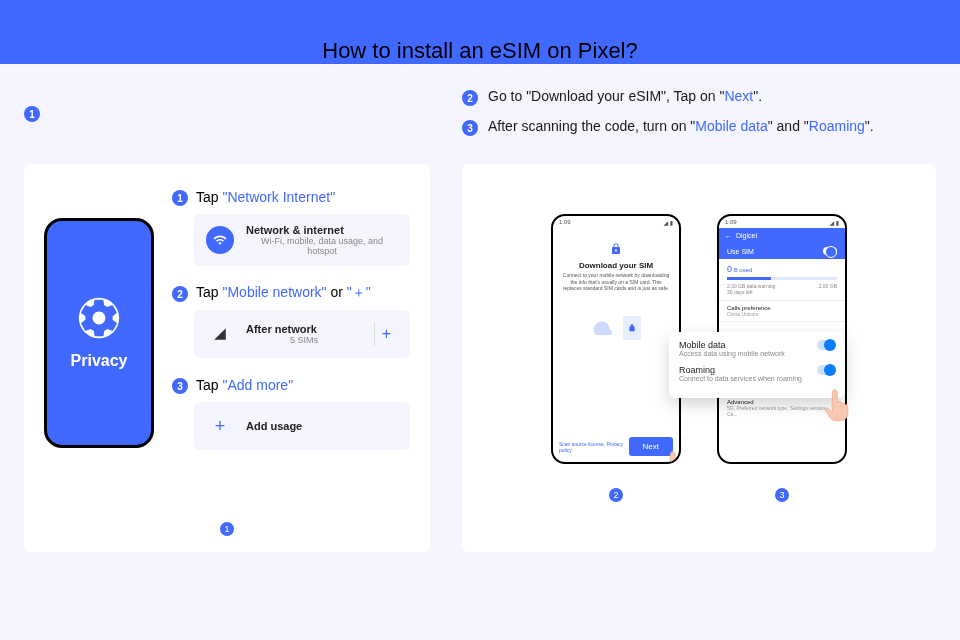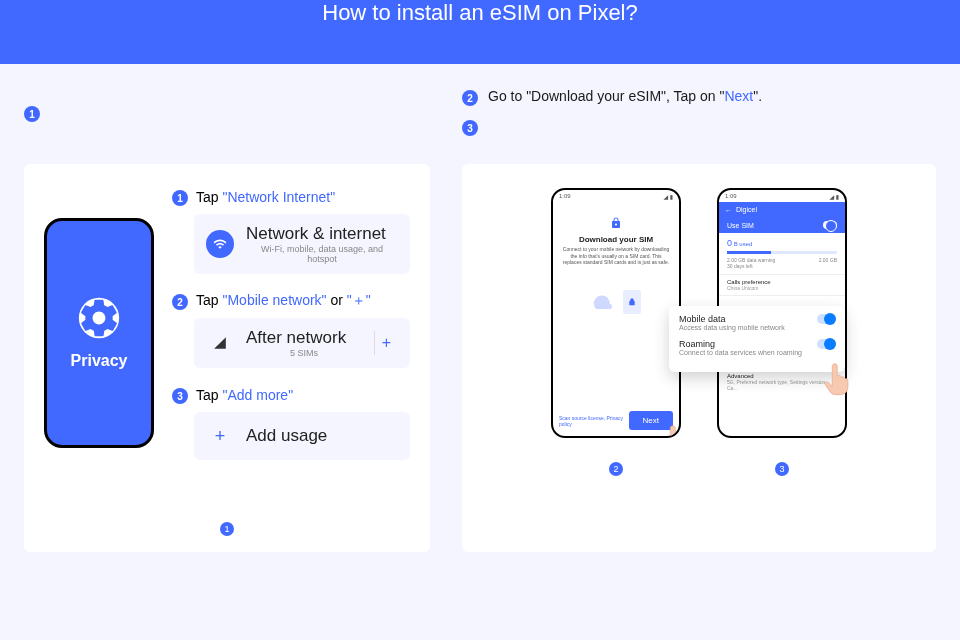--- a/index.html
+++ b/index.html
@@ -7,23 +7,23 @@
     width: 960px;
     height: 640px;
     font-family: -apple-system, BlinkMacSystemFont, 'Segoe UI', sans-serif;
     background: #f4f5ff;
     overflow: hidden;
   }
   .header {
     background: #4169ff;
     height: 64px;
     display: flex;
-    align-items: flex-start;
-    justify-content: center;
-    color: #ffffff;
+    align-items: flex-end;
+    justify-content: center;
+    color: #000000;
     font-size: 22px;
     font-weight: 500;
   }
   .content {
     padding: 24px;
     display: flex;
     flex-direction: column;
     gap: 16px;
   }
   .instructions {
@@ -72,21 +72,21 @@
   }
   .panel-left {
     width: 406px;
     display: flex;
     gap: 18px;
   }
   .panel-right {
     flex: 1;
     display: flex;
     gap: 36px;
-    align-items: flex-start;
+    align-items: center;
     justify-content: center;
     position: relative;
   }
   .phone-settings {
     width: 110px;
     height: 230px;
     border: 3px solid #000;
     border-radius: 18px;
     background: #4169ff;
     display: flex;
@@ -126,21 +126,21 @@
     border-radius: 50%;
     display: flex;
     align-items: center;
     justify-content: center;
     font-size: 14px;
   }
   .wifi-icon { background: #4169ff; color: #fff; }
   .cell-icon { color: #333; font-size: 18px; }
   .plus-icon { color: #4169ff; font-size: 18px; font-weight: 300; }
   .step-card-text { flex: 1; }
-  .step-card-title { font-size: 17px; color: #222; }
+  .step-card-title { font-size: 11px; color: #222; font-weight: bold; }
   .step-card-sub { font-size: 9px; color: #888; text-align: center; }
   .step-card-plus {
     width: 24px;
     height: 24px;
     border-left: 1px solid #ddd;
     display: flex;
     align-items: center;
     justify-content: center;
     color: #4169ff;
     font-size: 16px;
@@ -299,20 +299,23 @@
     </div>
     <div class="instructions-right">
       <div class="instr-line">
         <span class="num-badge">2</span>
         <span>
           <span>Go to "Download your eSIM", Tap on "</span><span class="highlight">Next</span><span>".</span>
         </span>
       </div>
       <div class="instr-line">
         <span class="num-badge">3</span>
+        <span>
+          <span>After scanning the code, turn on "</span><span class="highlight">Mobile data</span><span>" and "</span><span class="highlight">Roaming</span><span>".</span>
+        </span>
       </div>
     </div>
   </div>
 
   <div class="panels">
 
     <div class="panel panel-left" style="position:relative;">
       <div class="phone-settings">
         <svg class="gear-svg" width="44" height="44" viewBox="0 0 24 24">
           <circle cx="12" cy="12" r="11" fill="#fff"></circle>

